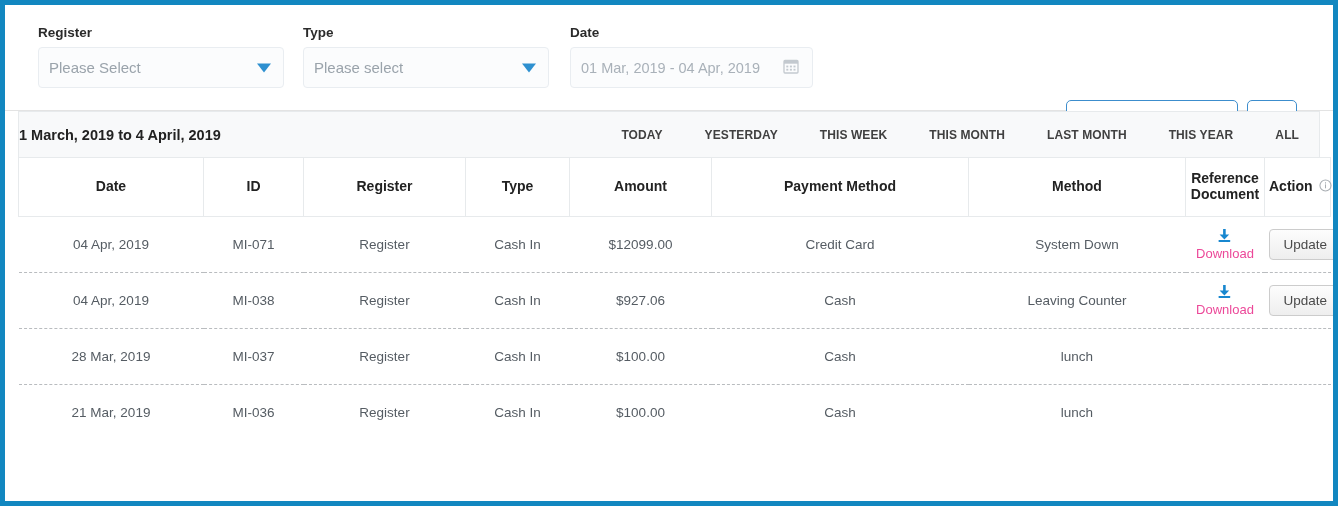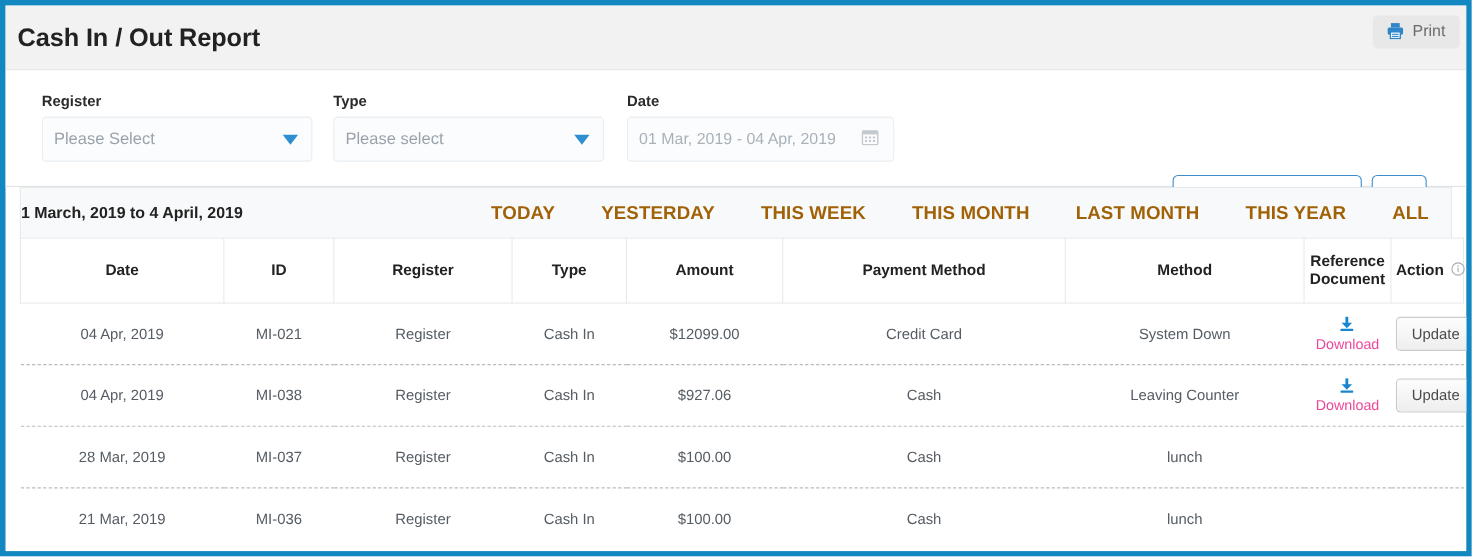--- a/index.html
+++ b/index.html
@@ -185,23 +185,23 @@
     font-weight: bold;
     color: #222222;
   }
   .quick-filters {
     margin-left: auto;
     display: flex;
     align-items: center;
     height: 100%;
   }
   .qf {
-    font-size: 17px;
-    font-weight: bold;
-    color: #a16207;
+    font-size: 12px;
+    font-weight: bold;
+    color: #404040;
     letter-spacing: 0.1px;
     cursor: pointer;
     padding: 0 21px;
     white-space: nowrap;
   }
   .qf:last-child { padding-right: 20px; }
 
   table.report {
     width: 100%;
     border-collapse: collapse;
@@ -269,35 +269,20 @@
   col.c-pay  { width: 257px; }
   col.c-rsn  { width: 217px; }
   col.c-ref  { width: 79px; }
   col.c-act  { width: 66px; }
 </style>
 </head>
 <body>
 
 <div class="app-frame">
 
-  <div class="titlebar">
-    <div class="page-title">Cash In / Out Report</div>
-    <button class="print-btn">
-      <span>
-        <svg width="17" height="16" viewBox="0 0 17 16">
-          <rect x="4.5" y="1" width="8" height="4" fill="#2e86c8"></rect>
-          <rect x="1.5" y="5" width="14" height="6.5" rx="1.4" fill="#2e86c8"></rect>
-          <rect x="4" y="9" width="9" height="6" fill="#ffffff" stroke="#2e86c8" stroke-width="1.2"></rect>
-          <rect x="5.5" y="10.7" width="6" height="1" fill="#2e86c8"></rect>
-          <rect x="5.5" y="12.6" width="6" height="1" fill="#2e86c8"></rect>
-        </svg>
-      </span>
-      <span class="print-label">Print</span>
-    </button>
-  </div>
 
   <div class="filterbar">
 
     <div class="field" id="field-register">
       <label class="field-label">Register</label>
       <div class="select-box">
         <span class="select-text">Please Select</span>
         <span class="caret"></span>
       </div>
     </div>
@@ -390,21 +375,21 @@
                   <rect x="6.45" y="3.5" width="1.1" height="1.4" fill="#a8adb2"></rect>
                 </svg>
               </span>
             </span>
           </th>
         </tr>
       </thead>
       <tbody id="table-body">
           <tr>
             <td>04 Apr, 2019</td>
-            <td>MI-021</td>
+            <td>MI-071</td>
             <td>Register</td>
             <td>Cash In</td>
             <td>$12099.00</td>
             <td>Credit Card</td>
             <td>System Down</td>
             <td><a class="dl-link">
                 <span><svg width="17" height="16" viewBox="0 0 17 16">
                     <rect x="7.1" y="1" width="2.6" height="6.2" fill="#1887cf"></rect>
                     <path d="M3.6 6.4 L8.4 11.4 L13.2 6.4 Z" fill="#1887cf"></path>
                     <rect x="2.6" y="11.9" width="11.6" height="2.1" rx="0.6" fill="#1887cf"></rect>

